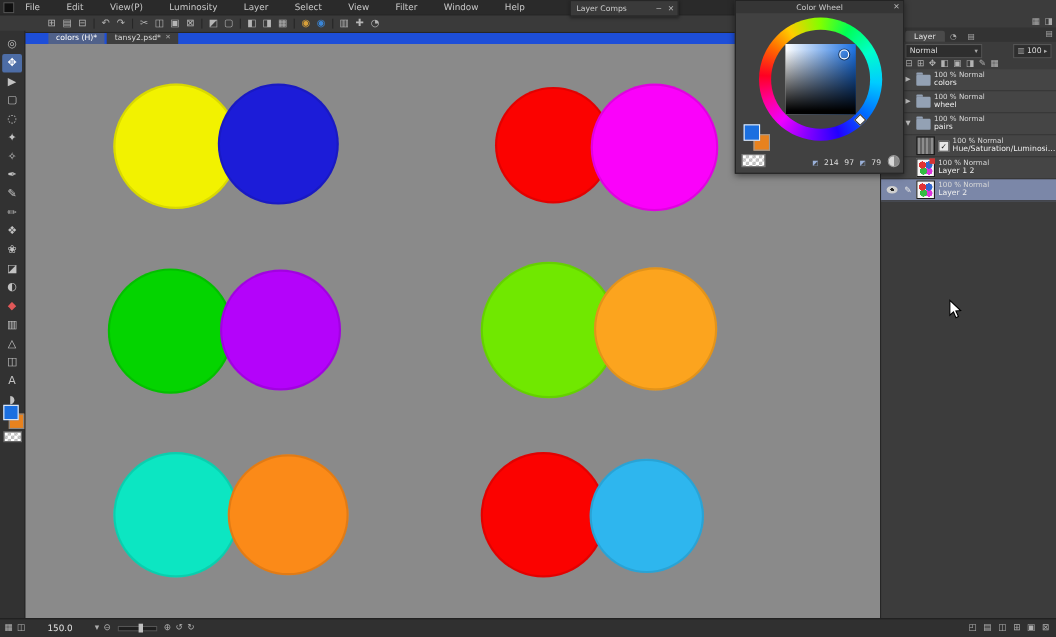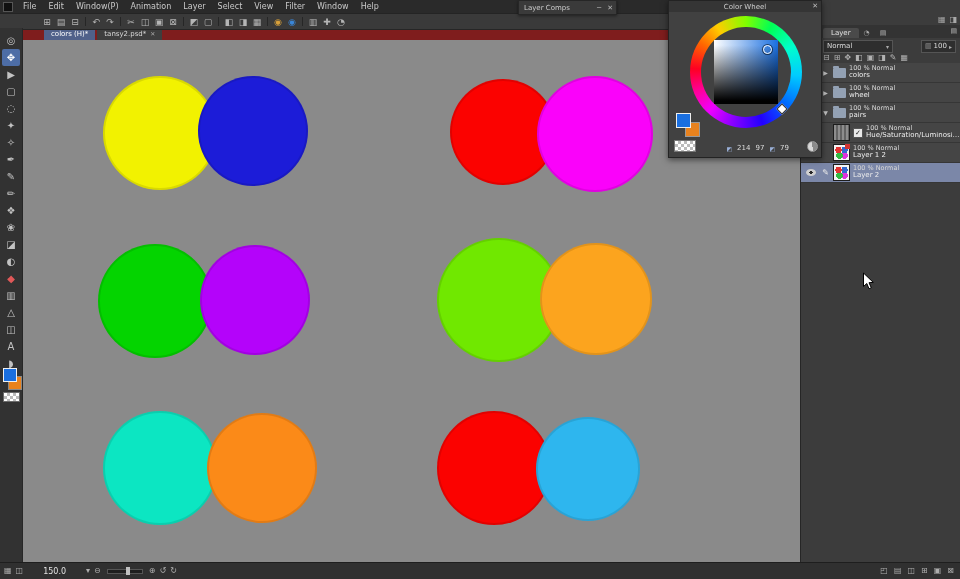--- a/index.html
+++ b/index.html
@@ -3,21 +3,21 @@
 <meta charset="utf-8">
 <style>
   html,body{margin:0;padding:0;background:#222;}
   #app{position:relative;width:960px;height:579px;background:#2e2e2e;overflow:hidden;
        font-family:"DejaVu Sans",sans-serif;-webkit-user-select:none;user-select:none;}
 
   
   .menubar{position:absolute;left:0;top:0;width:960px;height:13px;background:#2a2a2a;z-index:5;
            display:flex;align-items:center;}
   .appicon{width:8px;height:8px;background:#101010;border:1px solid #555;margin:0 4px 0 3px;}
-  .menuitems{display:flex;height:13px;}
+  .menuitems{display:flex;height:13px;gap:12px;}
   .menuitems .item{font-size:8px;color:#c9c9c9;padding:0 6px;line-height:13px;white-space:nowrap;}
 
   
   .toolbar{position:absolute;left:0;top:13px;width:960px;height:15px;background:#3a3a3a;
            border-top:1px solid #242424;border-bottom:1px solid #262626;z-index:4;
            display:flex;align-items:center;padding-left:40px;}
   .tbicon{font-size:9px;color:#b5b5b5;width:14px;text-align:center;line-height:14px;}
   .tbsep{width:1px;height:9px;background:#262626;margin:0 3px;}
 
   
@@ -31,21 +31,21 @@
   .swatch-fg{position:absolute;left:3px;top:340px;width:12px;height:12px;background:var(--accent);
              border:1px solid #f0f0f0;z-index:2;}
   .swatch-bg{position:absolute;left:8px;top:348px;width:12px;height:12px;background:var(--sub);
              border:1px solid #888;}
   .swatch-trans{position:absolute;left:3px;top:364px;width:15px;height:8px;border:1px solid #6a6a6a;
         background-image:linear-gradient(45deg,#bbb 25%,transparent 25%,transparent 75%,#bbb 75%),
                          linear-gradient(45deg,#bbb 25%,#fff 25%,#fff 75%,#bbb 75%);
         background-size:6px 6px;background-position:0 0,3px 3px;}
 
   
-  .tabbar{position:absolute;left:22px;top:28px;width:781px;height:12px;background:#7f1d1d;z-index:3;
+  .tabbar{position:absolute;left:22px;top:28px;width:781px;height:12px;background:#1d4ed8;z-index:3;
           display:flex;align-items:flex-end;padding-left:22px;}
   #doc-tabs{display:flex;gap:2px;}
   .doctab{height:12px;line-height:12px;font-size:7px;color:#d8d8d8;padding:0 7px;background:#3e3e3e;
           display:flex;align-items:center;gap:4px;white-space:nowrap;}
   .doctab.active{background:#50618a;color:#fff;}
   .doctab .close{font-size:6px;color:#aaa;line-height:12px;}
 
   
   .canvas{position:absolute;left:22px;top:40px;width:781px;height:522px;background:var(--canvasbg);
           overflow:hidden;z-index:1;}
@@ -78,21 +78,21 @@
   .svcursor{position:absolute;left:49px;top:5px;width:7px;height:7px;border:1px solid #fff;
             border-radius:50%;box-shadow:0 0 0 1px rgba(0,0,0,.55);}
   .cw-main{position:absolute;left:7px;top:112px;width:13px;height:13px;background:var(--accent);
            border:1px solid #eee;z-index:3;}
   .cw-sub{position:absolute;left:16px;top:121px;width:13px;height:13px;background:var(--sub);
           border:1px solid #999;z-index:2;}
   .cw-trans{position:absolute;left:5px;top:139px;width:20px;height:10px;border:1px solid #777;
         background-image:linear-gradient(45deg,#bbb 25%,transparent 25%,transparent 75%,#bbb 75%),
                          linear-gradient(45deg,#bbb 25%,#fff 25%,#fff 75%,#bbb 75%);
         background-size:6px 6px;background-position:0 0,3px 3px;}
-  .cwvalues{position:absolute;right:32px;bottom:5px;display:flex;gap:5px;align-items:center;
+  .cwvalues{position:absolute;right:20px;bottom:5px;display:flex;gap:5px;align-items:center;
             font-size:7px;color:#dddddd;}
   .cwvalues .vicon{font-size:6px;color:#9ab0d8;}
   .cwbtn{position:absolute;right:3px;bottom:5px;width:9px;height:9px;border-radius:50%;
          border:1px solid #999;background:conic-gradient(#8a8a8a 0 50%,#d8d8d8 50% 100%);}
 
   
   .dock{position:absolute;left:800px;top:0;width:160px;height:562px;background:#3c3c3c;
         border-left:1px solid #262626;z-index:10;}
   .dock-topicons{position:absolute;right:4px;top:15px;display:flex;gap:4px;font-size:8px;color:#a8a8a8;}
   .dock-tabs{position:absolute;left:0;top:25px;width:160px;height:13px;background:#333333;
@@ -156,22 +156,22 @@
 </head>
 <body>
 
 <div id="app">
 
   <div class="menubar">
     <div class="appicon"></div>
     <div class="menuitems" id="menu-items">
         <div class="item">File</div>
         <div class="item">Edit</div>
-        <div class="item">Window(P)</div>
-        <div class="item">Animation</div>
+        <div class="item">View(P)</div>
+        <div class="item">Luminosity</div>
         <div class="item">Layer</div>
         <div class="item">Select</div>
         <div class="item">View</div>
         <div class="item">Filter</div>
         <div class="item">Window</div>
         <div class="item">Help</div>
       </div>
   </div>
 
   <div class="toolbar">

